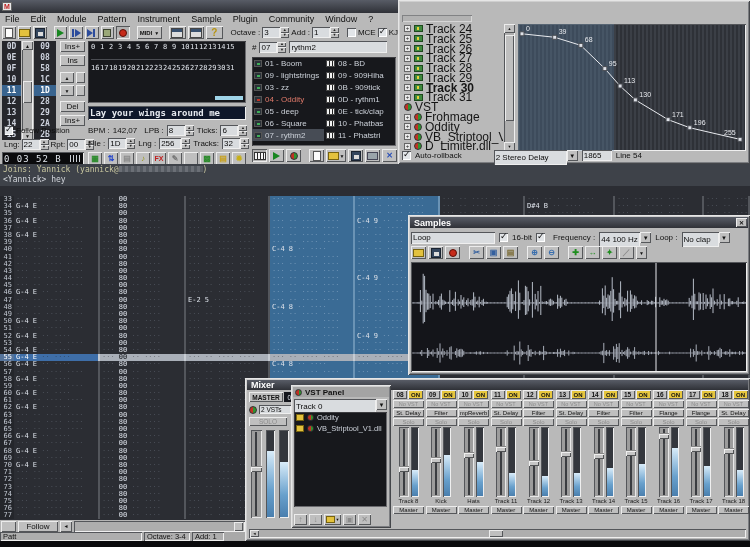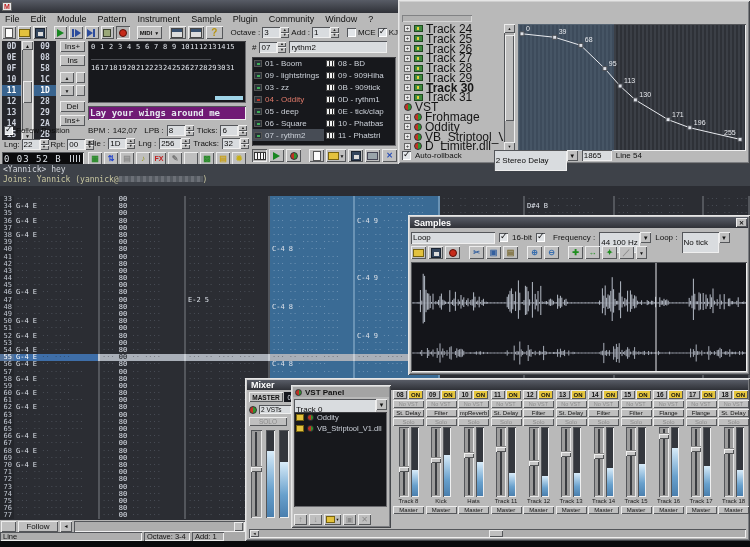--- a/index.html
+++ b/index.html
@@ -21,21 +21,21 @@
        inset 2px 2px 0 #cfcfcf,inset -2px -2px 0 #7b7d81}
   .lbl{font-size:8px;white-space:nowrap;color:#111}
   .cb{width:9px;height:9px;background:#e2e5e8;box-shadow:inset 1px 1px 0 #54565a,inset -1px -1px 0 #fff;
       position:relative;flex:none}
   .cb.on::after{content:"✓";position:absolute;left:1px;top:-2px;font-size:9px;color:#111}
   .spin{display:flex;height:11px}
   .spin .fld{width:18px;height:11px}
   .ud{width:9px;display:flex;flex-direction:column}
   .ud .btn{flex:1;font-size:4px;line-height:4px;color:#222}
   .dd{display:flex;height:11px}
-  .dd .fld{flex:1;height:21px}
+  .dd .fld{flex:1;height:15px}
   .dd .db{width:11px;font-size:6px}
   .x-btn{width:11px;height:9px;font-size:6px}
   
   .i-page{width:8px;height:10px;background:#fcfcfc;border:1px solid #555}
   .i-folder{width:11px;height:8px;background:#e3c23e;border:1px solid #77630f}
   .i-disk{width:10px;height:10px;background:#34465e;border:1px solid #1a2330;position:relative}
   .i-disk::after{content:"";position:absolute;left:2px;bottom:1px;width:5px;height:4px;background:#dcdcdc}
   .i-play{width:0;height:0;border-left:7px solid #17861f;border-top:4px solid transparent;border-bottom:4px solid transparent}
   .i-tri-b{width:0;height:0;border-left:6px solid #2c4c9c;border-top:4px solid transparent;border-bottom:4px solid transparent}
   .i-bar-b{width:2px;height:8px;background:#2c4c9c;margin-right:1px}
@@ -250,21 +250,21 @@
         <div class="mono" style="width: 9px; font-size: 7px; color: rgb(227, 231, 238); text-align: left;">26</div>
         <div class="mono" style="width: 9px; font-size: 7px; color: rgb(227, 231, 238); text-align: left;">27</div>
         <div class="mono" style="width: 9px; font-size: 7px; color: rgb(227, 231, 238); text-align: left;">28</div>
         <div class="mono" style="width: 9px; font-size: 7px; color: rgb(227, 231, 238); text-align: left;">29</div>
         <div class="mono" style="width: 9px; font-size: 7px; color: rgb(227, 231, 238); text-align: left;">30</div>
         <div class="mono" style="width: 9px; font-size: 7px; color: rgb(227, 231, 238); text-align: left;">31</div>
       </div>
     <div style="position:absolute;right:3px;bottom:3px;width:28px;height:4px;background:#9fd4e8"></div>
   </div>
 
-  <div class="abs fld mono" style="left:88px;top:106px;width:158px;height:14px;background:#701a75;color:#e6e9ef;font-weight:bold;font-size:9px">Lay your wings around me</div>
+  <div class="abs fld mono" style="left:88px;top:106px;width:158px;height:14px;background:#0f172a;color:#e6e9ef;font-weight:bold;font-size:9px">Lay your wings around me</div>
 
   <div class="abs" style="left:4px;top:126px;display:flex;align-items:center;gap:3px">
     <span class="cb on"></span>
     <span class="lbl">Follow Position</span>
   </div>
   <div class="abs" style="left:4px;top:139px;display:flex;align-items:center;gap:2px">
     <span class="lbl">Lng:</span>
     <div class="spin">
         <div class="fld">22</div>
         <div class="ud">
@@ -460,22 +460,22 @@
       </div>
     <div class="btn" style="width:15px;height:13px">
         <span style="width:11px;height:8px;background:#9aa4aa;border:1px solid #445"></span>
       </div>
     <div class="btn" style="width:15px;height:13px">
         <span class="glyph" style="color:#2a50b8">✕</span>
       </div>
   </div>
 
   <div class="abs mono" style="left:0;top:164px;width:750px;height:22px;background:#3e4249;padding:1px 3px;font-size:8px;line-height:10px">
+    <div><span style="color:#c9c7a0">Joins: Yannick (yannick@</span><span style="display:inline-block;width:84px;height:6px;background:repeating-linear-gradient(90deg,#6b6f76 0 3px,#555a61 3px 6px)"></span><span style="color:#c9c7a0">)</span></div>
     <div style="color:#d3d6dc">&lt;Yannick&gt; hey</div>
-    <div><span style="color:#c9c7a0">Joins: Yannick (yannick@</span><span style="display:inline-block;width:84px;height:6px;background:repeating-linear-gradient(90deg,#6b6f76 0 3px,#555a61 3px 6px)"></span><span style="color:#c9c7a0">)</span></div>
   </div>
 
   <div class="abs" style="left:0;top:186px;width:750px;height:334px;background:#2b2d33"></div>
   <div class="abs" id="pattern-rows" style="left:0;top:196px;width:750px;height:324px;overflow:hidden">
       <div class="prow"><div class="gutc">33</div><div class="pcell" style="width: 86px;"><span class="dim">··· ·· ···· ····</span></div><div class="pcell" style="width: 86px;"><span class="dim">··· </span><span class="val">00</span><span class="dim"> ·· ····</span></div><div class="pcell" style="width: 84px;"><span class="dim">··· ·· ···· ····</span></div><div class="pcell blue" style="width: 85px;"><span class="dim">··· ·· ···· ····</span></div><div class="pcell blue" style="width: 85px;"><span class="dim">··· ·· ···· ····</span></div><div class="pcell" style="width: 85px;"><span class="dim">··· ·· ···· ····</span></div><div class="pcell" style="width: 90px;"><span class="dim">··· ·· ···· ····</span></div><div class="pcell" style="width: 89px;"><span class="dim">··· ·· ···· ····</span></div><div class="pcell" style="width: 46px;"><span class="dim">··· ·· ···· ····</span></div></div>
       <div class="prow"><div class="gutc">34</div><div class="pcell" style="width: 86px;"><span class="note">G-4 E</span><span class="dim"> ·· ····</span></div><div class="pcell" style="width: 86px;"><span class="dim">··· </span><span class="val">80</span><span class="dim"> ·· ····</span></div><div class="pcell" style="width: 84px;"><span class="dim">··· ·· ···· ····</span></div><div class="pcell blue" style="width: 85px;"><span class="dim">··· ·· ···· ····</span></div><div class="pcell blue" style="width: 85px;"><span class="dim">··· ·· ···· ····</span></div><div class="pcell" style="width: 85px;"><span class="dim">··· ·· ···· ····</span></div><div class="pcell" style="width: 90px;"><span class="note">D#4 B</span><span class="dim"> ·· ····</span></div><div class="pcell" style="width: 89px;"><span class="dim">··· ·· ···· ····</span></div><div class="pcell" style="width: 46px;"><span class="dim">··· ·· ···· ····</span></div></div>
       <div class="prow"><div class="gutc">35</div><div class="pcell" style="width: 86px;"><span class="dim">··· ·· ···· ····</span></div><div class="pcell" style="width: 86px;"><span class="dim">··· </span><span class="val">00</span><span class="dim"> ·· ····</span></div><div class="pcell" style="width: 84px;"><span class="dim">··· ·· ···· ····</span></div><div class="pcell blue" style="width: 85px;"><span class="dim">··· ·· ···· ····</span></div><div class="pcell blue" style="width: 85px;"><span class="dim">··· ·· ···· ····</span></div><div class="pcell" style="width: 85px;"><span class="dim">··· ·· ···· ····</span></div><div class="pcell" style="width: 90px;"><span class="dim">··· ·· ···· ····</span></div><div class="pcell" style="width: 89px;"><span class="dim">··· ·· ···· ····</span></div><div class="pcell" style="width: 46px;"><span class="dim">··· ·· ···· ····</span></div></div>
       <div class="prow"><div class="gutc">36</div><div class="pcell" style="width: 86px;"><span class="note">G-4 E</span><span class="dim"> ·· ····</span></div><div class="pcell" style="width: 86px;"><span class="dim">··· </span><span class="val">80</span><span class="dim"> ·· ····</span></div><div class="pcell" style="width: 84px;"><span class="dim">··· ·· ···· ····</span></div><div class="pcell blue" style="width: 85px;"><span class="dim">··· ·· ···· ····</span></div><div class="pcell blue" style="width: 85px;"><span class="note">C-4 9</span><span class="dim"> ·· ····</span></div><div class="pcell" style="width: 85px;"><span class="dim">··· ·· ···· ····</span></div><div class="pcell" style="width: 90px;"><span class="dim">··· ·· ···· ····</span></div><div class="pcell" style="width: 89px;"><span class="dim">··· ·· ···· ····</span></div><div class="pcell" style="width: 46px;"><span class="dim">··· ·· ···· ····</span></div></div>
       <div class="prow"><div class="gutc">37</div><div class="pcell" style="width: 86px;"><span class="dim">··· ·· ···· ····</span></div><div class="pcell" style="width: 86px;"><span class="dim">··· </span><span class="val">00</span><span class="dim"> ·· ····</span></div><div class="pcell" style="width: 84px;"><span class="dim">··· ·· ···· ····</span></div><div class="pcell blue" style="width: 85px;"><span class="dim">··· ·· ···· ····</span></div><div class="pcell blue" style="width: 85px;"><span class="dim">··· ·· ···· ····</span></div><div class="pcell" style="width: 85px;"><span class="dim">··· ·· ···· ····</span></div><div class="pcell" style="width: 90px;"><span class="dim">··· ·· ···· ····</span></div><div class="pcell" style="width: 89px;"><span class="dim">··· ·· ···· ····</span></div><div class="pcell" style="width: 46px;"><span class="dim">··· ·· ···· ····</span></div></div>
       <div class="prow"><div class="gutc">38</div><div class="pcell" style="width: 86px;"><span class="note">G-4 E</span><span class="dim"> ·· ····</span></div><div class="pcell" style="width: 86px;"><span class="dim">··· </span><span class="val">80</span><span class="dim"> ·· ····</span></div><div class="pcell" style="width: 84px;"><span class="dim">··· ·· ···· ····</span></div><div class="pcell blue" style="width: 85px;"><span class="dim">··· ·· ···· ····</span></div><div class="pcell blue" style="width: 85px;"><span class="dim">··· ·· ···· ····</span></div><div class="pcell" style="width: 85px;"><span class="dim">··· ·· ···· ····</span></div><div class="pcell" style="width: 90px;"><span class="dim">··· ·· ···· ····</span></div><div class="pcell" style="width: 89px;"><span class="dim">··· ·· ···· ····</span></div><div class="pcell" style="width: 46px;"><span class="dim">··· ·· ···· ····</span></div></div>
@@ -523,21 +523,21 @@
   <div class="abs" style="left:0;top:520px;width:245px;height:12px;background:#b5b5b5;display:flex;align-items:center;gap:2px;padding-left:1px">
     <div class="btn" style="width:15px;height:11px"></div>
     <div class="btn" style="width:40px;height:11px">Follow</div>
     <div class="btn" style="width:12px;height:11px;font-size:5px">◄</div>
     <div class="sunk" style="flex:1;height:11px;position:relative">
       <div class="btn" style="position:absolute;right:2px;top:1px;width:9px;height:9px"></div>
     </div>
   </div>
 
   <div class="abs" style="left:0;top:532px;width:245px;height:9px;background:#a9a9a9;display:flex;align-items:center;font-size:8px">
-    <div class="sunk" style="width:142px;height:9px;display:flex;align-items:center;padding-left:3px;font-size:7.5px">Line</div>
+    <div class="sunk" style="width:142px;height:9px;display:flex;align-items:center;padding-left:3px;font-size:7.5px">Patt</div>
     <div class="sunk" style="width:46px;height:9px;display:flex;align-items:center;padding-left:3px;font-size:7.5px;margin-left:2px">Octave: 3-4</div>
     <div class="sunk" style="width:32px;height:9px;display:flex;align-items:center;padding-left:3px;font-size:7.5px;margin-left:2px">Add: 1</div>
   </div>
   <div class="abs" style="left:0;top:541px;width:750px;height:6px;background:#0a0a0c"></div>
 
   <div class="abs win" style="left:408px;top:215px;width:342px;height:160px">
     <div class="dtitle" style="position:absolute;left:2px;top:2px;right:2px;height:11px">
       <span>Samples</span>
       <div class="btn x-btn" style="position:absolute;right:1px;top:1px">✕</div>
     </div>
@@ -547,21 +547,21 @@
         <span class="lbl">16-bit</span>
       <span class="cb on"></span>
         <span class="lbl"></span>
       <span class="lbl">Frequency :</span>
       <div class="dd" style="width:52px">
           <div class="fld">44 100 Hz</div>
           <div class="btn db">▼</div>
         </div>
       <span class="lbl">Loop :</span>
       <div class="dd" style="width:48px">
-          <div class="fld">No tick</div>
+          <div class="fld">No clap</div>
           <div class="btn db">▼</div>
         </div>
     </div>
     <div class="abs" style="left:3px;top:31px;display:flex;gap:2px">
       <div class="btn" style="width:15px;height:13px">
           <span class="i-folder"></span>
         </div>
       <div class="btn" style="width:15px;height:13px">
           <span class="i-disk"></span>
         </div>

